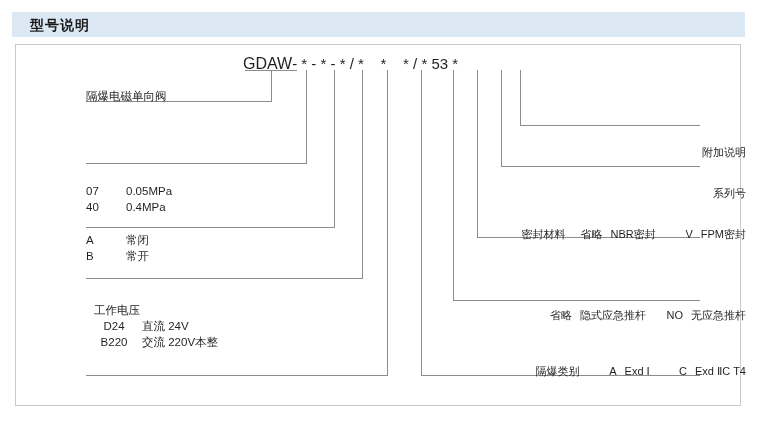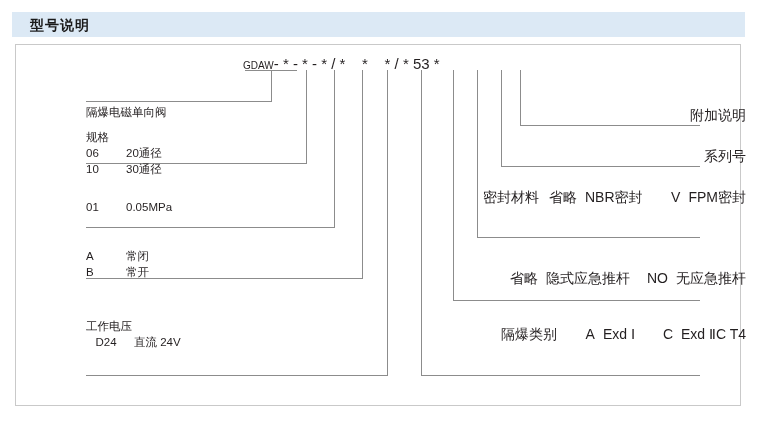--- a/index.html
+++ b/index.html
@@ -31,40 +31,40 @@
     box-sizing:border-box;
   }
 
   
   .code-row{
     position:absolute;top:55px;left:243px;
     font-size:15px;letter-spacing:0px;white-space:nowrap;
     color:#231f20;
   }
   .code-row span{display:inline-block;}
-  .code-gdaw{font-size:10px;}
+  .code-gdaw{font-size:16px;}
 
   
   svg.lines{position:absolute;left:0;top:0;width:757px;height:435px;pointer-events:none;}
 
   
-  .lbl{position:absolute;font-size:11.5px;line-height:16px;color:#231f20;white-space:nowrap;margin-top:16px;}
+  .lbl{position:absolute;font-size:11.5px;line-height:16px;color:#231f20;white-space:nowrap;}
   .lbl .row{display:block;}
 
   .grp-title{font-size:11.5px;}
 
   
   #lbl-name   {left:86px; top:88px;}
   #lbl-spec   {left:86px; top:113px;}
   #lbl-press  {left:86px; top:183px;}
   #lbl-mode   {left:86px; top:232px;}
-  #lbl-volt   {left:86px; top:302px;}
+  #lbl-volt   {left:94px; top:302px;}
 
   
-  .rblk{position:absolute;font-size:14px;line-height:16px;color:#231f20;white-space:nowrap;text-align:right;}
+  .rblk{position:absolute;font-size:11px;line-height:16px;color:#231f20;white-space:nowrap;text-align:right;margin-top:37px;}
   #lbl-extra  {right:57px; top:107px;}
   #lbl-series {right:57px; top:148px;}
   #lbl-seal   {right:57px; top:189px;}
   #lbl-push   {right:57px; top:270px;}
   #lbl-exd    {right:57px; top:326px;}
 
   .kc{display:inline-block;min-width:34px;text-align:right;margin-right:8px;}
   .kcl{display:inline-block;min-width:34px;text-align:left;margin-right:6px;}
   .kc-wide{display:inline-block;min-width:40px;text-align:center;margin-right:8px;}
 </style>
@@ -117,49 +117,46 @@
       <path d="M453.5 71 L453.5 300.5 L700 300.5"></path>
 
       <path d="M421.5 71 L421.5 375.5 L700 375.5"></path>
     </g>
   </svg>
 
   <div class="lbl" id="lbl-name">
     <span class="row">隔爆电磁单向阀</span>
   </div>
 
-  <div class="lbl" id="lbl-spec">
-    <span class="row grp-title">规格</span>
-    <span class="row">
-      <span class="kcl">06</span><span>20通径</span>
-    </span>
-    <span class="row">
-      <span class="kcl">10</span><span>30通径</span>
-    </span>
-  </div>
 
   <div class="lbl" id="lbl-press">
     <span class="row">
-      <span class="kcl">01</span><span>0.05MPa</span>
+      <span class="kcl">07</span><span>0.05MPa</span>
+    </span>
+    <span class="row">
+      <span class="kcl">40</span><span>0.4MPa</span>
     </span>
   </div>
 
   <div class="lbl" id="lbl-mode">
     <span class="row">
       <span class="kcl">A</span><span>常闭</span>
     </span>
     <span class="row">
       <span class="kcl">B</span><span>常开</span>
     </span>
   </div>
 
   <div class="lbl" id="lbl-volt">
     <span class="row grp-title">工作电压</span>
     <span class="row">
       <span class="kc-wide">D24</span><span>直流 24V</span>
+    </span>
+    <span class="row">
+      <span class="kc-wide">B220</span><span>交流 220V本整</span>
     </span>
   </div>
 
   <div class="rblk" id="lbl-extra">
     <span class="row">附加说明</span>
   </div>
 
   <div class="rblk" id="lbl-series">
     <span class="row">系列号</span>
   </div>

